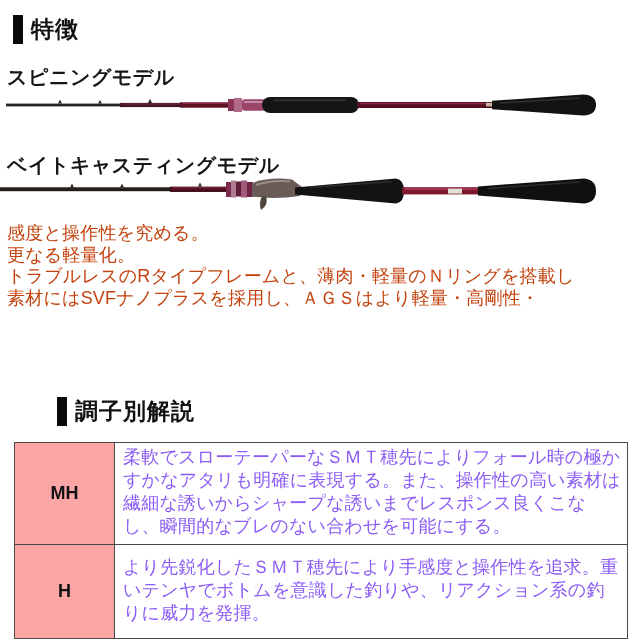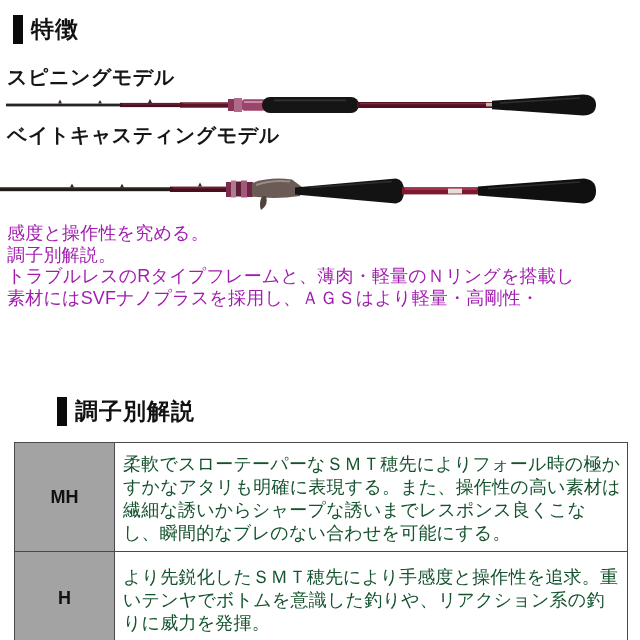--- a/index.html
+++ b/index.html
@@ -2,27 +2,27 @@
 <html><head>
 <meta charset="utf-8">
 <style>
   html,body{margin:0;padding:0;background:#ffffff;}
   body{width:640px;height:640px;position:relative;overflow:hidden;
        font-family:"Liberation Sans","DejaVu Sans",sans-serif;color:#1f1f1f;}
   .abs{position:absolute;}
   .heading{display:flex;align-items:center;font-size:23px;font-weight:bold;letter-spacing:1px;color:#111;}
   .heading .marker{width:10px;height:29px;background:#0a0a0a;margin-right:8px;flex:0 0 auto;}
   .model-label{font-size:20px;font-weight:bold;letter-spacing:0.5px;color:#161616;}
-  .desc-line{font-size:18px;line-height:21.5px;letter-spacing:0.2px;white-space:nowrap;color:#a21caf;}
+  .desc-line{font-size:18px;line-height:21.5px;letter-spacing:0.2px;white-space:nowrap;color:#c2410c;}
   table.action{border-collapse:collapse;width:614px;table-layout:fixed;}
   table.action td{border:1px solid #4a4a4a;vertical-align:middle;}
-  td.action-label{width:97px;background:#a3a3a3;text-align:center;
+  td.action-label{width:97px;background:#fca5a5;text-align:center;
                   font-size:18px;font-weight:bold;color:#111;}
-  td.action-desc{background:#ffffff;padding:10px 6px 6px 8px;font-size:18px;
-                 line-height:23px;letter-spacing:0.2px;color:#14532d;vertical-align:top;}
+  td.action-desc{background:#ffffff;padding:3px 6px 6px 8px;font-size:18px;
+                 line-height:23px;letter-spacing:0.2px;color:#8b5cf6;vertical-align:top;}
   tr.row-mh{height:93px;}
   tr.row-h{height:94px;}
   svg{display:block;}
 </style>
 </head>
 <body>
 
 <div class="abs heading" style="top:14px;left:13px;justify-content:space-between;">
   <span class="marker"></span>
   <span>特徴</span>
@@ -47,21 +47,21 @@
     <rect x="262" y="11" width="97" height="16" rx="8" fill="#151515"></rect>
     <rect x="274" y="13.5" width="72" height="1.8" rx="0.9" fill="#333333"></rect>
     <rect x="357" y="16" width="136" height="6" fill="#521021"></rect>
     <rect x="360" y="17" width="130" height="1.3" fill="#8c2a46"></rect>
     <rect x="486" y="16.8" width="9" height="3.6" fill="#c9b7a0"></rect>
     <path d="M492,14.8 L583,8.5 Q596,9 596,19 Q596,29 583,29.5 L492,23.2 Z" fill="#121212"></path>
     <path d="M500,17 L580,12" stroke="#303030" stroke-width="1.5" fill="none"></path>
   </g>
 </svg>
 
-<div class="abs model-label" style="top:122px;left:7px;">ベイトキャスティングモデル</div>
+<div class="abs model-label" style="top:152px;left:7px;">ベイトキャスティングモデル</div>
 
 <svg class="abs" style="top:163px;left:0;" width="640" height="58" viewBox="0 0 640 58">
   <g>
     <rect x="0" y="24.4" width="172" height="3.8" fill="#1f1b18"></rect>
     <rect x="0" y="24.4" width="172" height="0.9" fill="#4a4438"></rect>
     <polygon points="70,24.4 72,20.5 74,24.4" fill="#2a2622"></polygon>
     <polygon points="120,24.4 122,20.8 124,24.4" fill="#2a2622"></polygon>
     <rect x="170" y="23.6" width="60" height="5.4" fill="#47101d"></rect>
     <rect x="173" y="24.3" width="54" height="1.1" fill="#8a2440"></rect>
     <polygon points="198,23.6 200,19.6 202,23.6" fill="#33222a"></polygon>
@@ -78,21 +78,21 @@
     <rect x="402" y="24.2" width="78" height="7.2" fill="#7e1830"></rect>
     <rect x="405" y="25.3" width="72" height="1.4" fill="#b24258"></rect>
     <rect x="448" y="25.6" width="14" height="5" fill="#e2ded8"></rect>
     <path d="M478,23.5 L584,15.5 Q596,16.5 596,28 Q596,39.5 584,40.5 L478,32.5 Z" fill="#101010"></path>
     <path d="M488,25.5 L580,19" stroke="#2c2c2c" stroke-width="1.5" fill="none"></path>
   </g>
 </svg>
 
 <div class="abs" style="top:223px;left:7px;width:633px;">
   <div class="desc-line">感度と操作性を究める。</div>
-  <div class="desc-line">調子別解説。</div>
+  <div class="desc-line">更なる軽量化。</div>
   <div class="desc-line">トラブルレスのRタイプフレームと、薄肉・軽量のＮリングを搭載し</div>
   <div class="desc-line">素材にはSVFナノプラスを採用し、ＡＧＳはより軽量・高剛性・</div>
 </div>
 
 <div class="abs heading" style="top:396px;left:13px;padding-left:44px;">
   <span class="marker"></span>
   <span>調子別解説</span>
 </div>
 
 <table class="action abs" style="top:442px;left:14px;">

